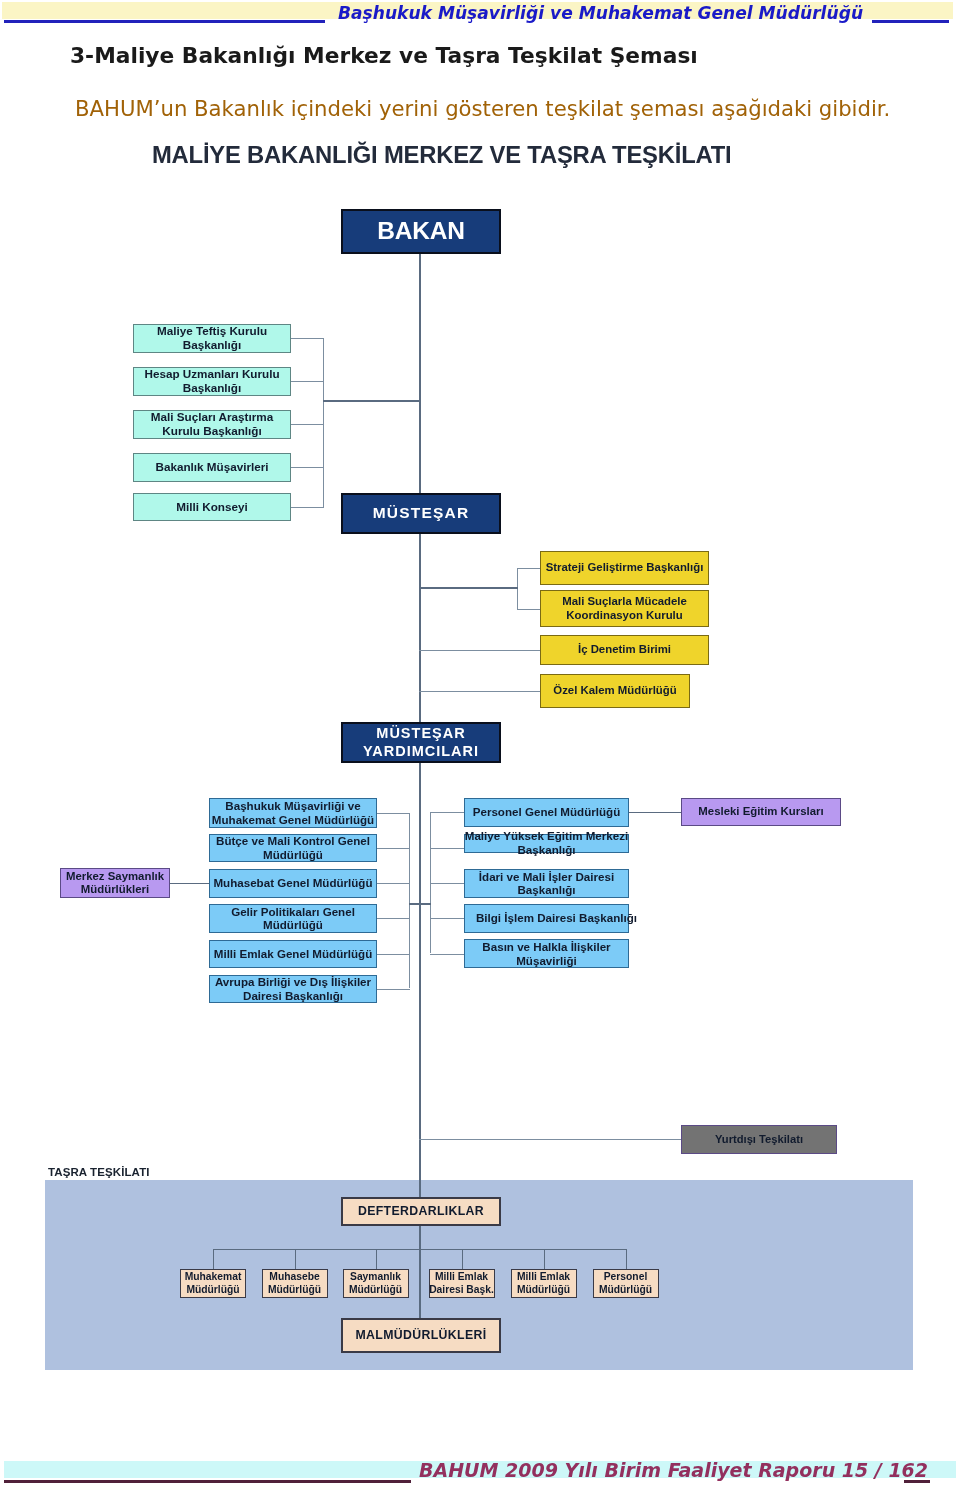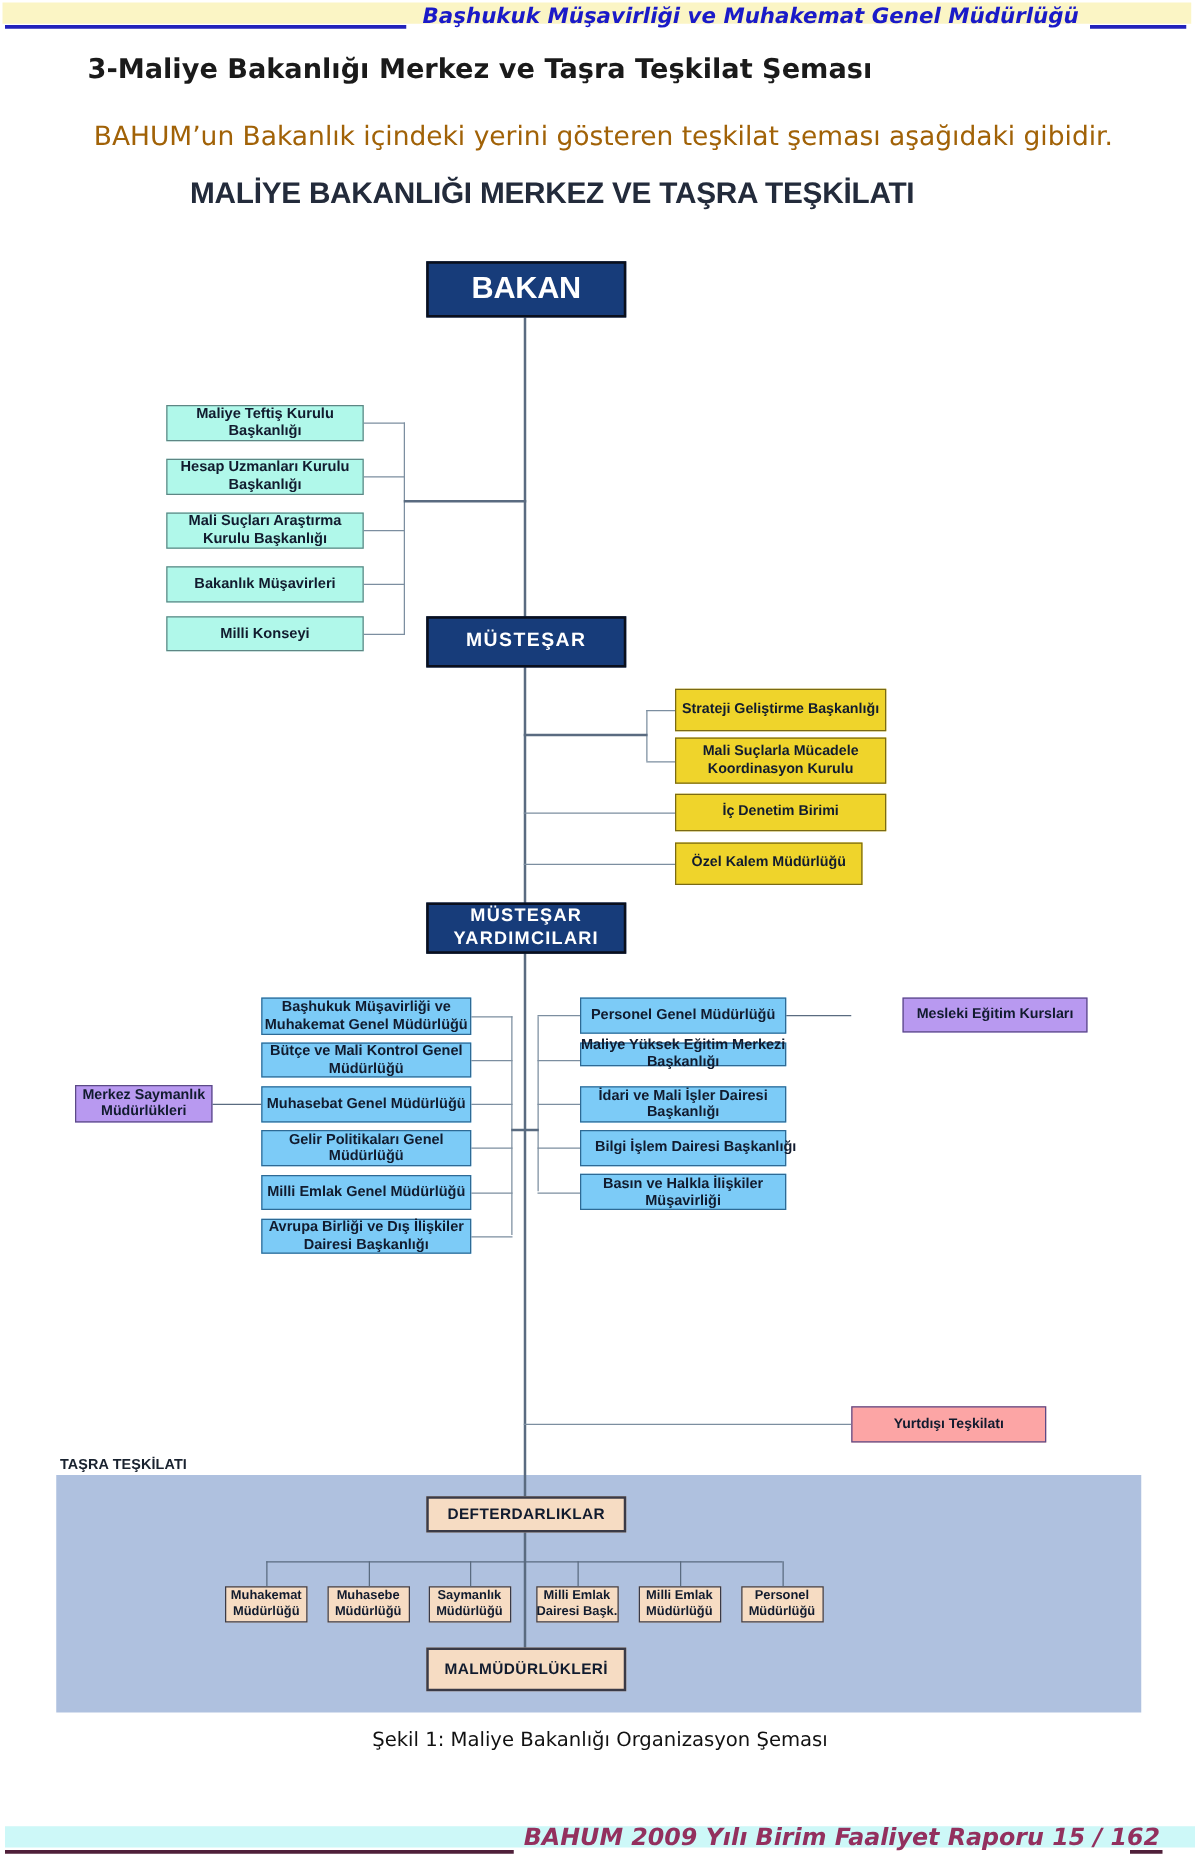--- a/index.html
+++ b/index.html
@@ -22,21 +22,21 @@
   .chart .ln{position:absolute;background:#7C8EA0;}
   .chart .box{position:absolute;box-sizing:border-box;display:flex;align-items:center;justify-content:center;text-align:center;
               font-weight:bold;line-height:1.18;color:#111b2e;white-space:nowrap;}
   .chart-title{position:absolute;left:152px;top:11px;width:576px;text-align:center;white-space:nowrap;font-size:23.8px;font-weight:bold;
                color:#232b3b;font-family:"Liberation Sans",sans-serif;letter-spacing:-0.2px;}
   .chart .navy{background:#173C7A;border:2px solid #0a0f1c;color:#ffffff;font-family:"Liberation Sans",sans-serif;}
   .chart .aqua{background:#B0F8EA;border:1.3px solid #5E8684;font-size:11.7px;}
   .chart .yellow{background:#EFD42B;border:1.5px solid #7A6A14;font-size:11.4px;}
   .chart .lblue{background:#7CCBF7;border:1.5px solid #2E6A95;font-size:11.6px;}
   .chart .purple{background:#B899F0;border:1.5px solid #5B4A86;font-size:11.4px;}
-  .chart .pink{background:#fca5a5;border:1.5px solid #5B4A86;font-size:11.2px;}
+  .chart .pink{background:#737373;border:1.5px solid #5B4A86;font-size:11.2px;}
   .chart .peach{background:#F6DCC3;border:1.5px solid #3A3A46;font-size:9.4px;}
   .tasra-band{position:absolute;left:45px;top:1050px;width:868px;height:190px;background:#AFC1DF;}
   .tasra-label{position:absolute;left:48px;top:1036px;font-size:11.5px;font-weight:bold;color:#19222f;
                font-family:"Liberation Sans",sans-serif;letter-spacing:0.1px;}
 </style>
 </head>
 <body>
 
 <div class="page">
   <div class="hdr-band"></div>
@@ -98,21 +98,21 @@
         <div class="box lblue" style="left: 464px; top: 739px; width: 165px; height: 28.5px;">İdari ve Mali İşler Dairesi<br>Başkanlığı</div>
         <div class="ln" style="left: 430px; top: 753.25px; width: 34px; height: 1px;"></div>
         <div class="box lblue" style="left: 464px; top: 774px; width: 165px; height: 28.5px; padding-left: 20px;">Bilgi İşlem Dairesi Başkanlığı</div>
         <div class="ln" style="left: 430px; top: 788.25px; width: 34px; height: 1px;"></div>
         <div class="box lblue" style="left: 464px; top: 809px; width: 165px; height: 29px;">Basın ve Halkla İlişkiler<br>Müşavirliği</div>
         <div class="ln" style="left: 430px; top: 823.5px; width: 34px; height: 1px;"></div>
         <div class="ln" style="left: 430px; top: 683px; width: 1px; height: 140px;"></div>
         <div class="ln" style="left: 409px; top: 773px; width: 22px; height: 2px; background: rgb(90, 107, 128);"></div>
         <div class="box purple" style="left: 60px; top: 738px; width: 110px; height: 30px;">Merkez Saymanlık<br>Müdürlükleri</div>
         <div class="ln" style="left: 170px; top: 753px; width: 39px; height: 1px; background: rgb(90, 107, 128);"></div>
-        <div class="box purple" style="left: 681px; top: 668px; width: 148px; height: 28px; margin-left: 41px;">Mesleki Eğitim Kursları</div>
+        <div class="box purple" style="left: 681px; top: 668px; width: 160px; height: 28px;">Mesleki Eğitim Kursları</div>
         <div class="ln" style="left: 629px; top: 682px; width: 52px; height: 1px; background: rgb(90, 107, 128);"></div>
         <div class="box pink" style="left: 681px; top: 995px; width: 156px; height: 29px;">Yurtdışı Teşkilatı</div>
         <div class="ln" style="left: 419px; top: 1008.5px; width: 262px; height: 1px;"></div>
         <div class="box peach" style="left: 341px; top: 1067px; width: 160px; height: 29px; font-size: 12.3px; letter-spacing: 0.35px; border-width: 2px;">DEFTERDARLIKLAR</div>
         <div class="box peach" style="left: 180px; top: 1139px; width: 66px; height: 29px; font-size: 10.3px;">Muhakemat<br>Müdürlüğü</div>
         <div class="ln" style="left: 213px; top: 1119px; width: 1px; height: 20px; background: rgb(90, 107, 128);"></div>
         <div class="box peach" style="left: 261.5px; top: 1139px; width: 66px; height: 29px; font-size: 10.3px;">Muhasebe<br>Müdürlüğü</div>
         <div class="ln" style="left: 294.5px; top: 1119px; width: 1px; height: 20px; background: rgb(90, 107, 128);"></div>
         <div class="box peach" style="left: 342.5px; top: 1139px; width: 66px; height: 29px; font-size: 10.3px;">Saymanlık<br>Müdürlüğü</div>
         <div class="ln" style="left: 375.5px; top: 1119px; width: 1px; height: 20px; background: rgb(90, 107, 128);"></div>
@@ -120,19 +120,18 @@
         <div class="ln" style="left: 461.5px; top: 1119px; width: 1px; height: 20px; background: rgb(90, 107, 128);"></div>
         <div class="box peach" style="left: 510.5px; top: 1139px; width: 66px; height: 29px; font-size: 10.3px;">Milli Emlak<br>Müdürlüğü</div>
         <div class="ln" style="left: 543.5px; top: 1119px; width: 1px; height: 20px; background: rgb(90, 107, 128);"></div>
         <div class="box peach" style="left: 592.5px; top: 1139px; width: 66px; height: 29px; font-size: 10.3px;">Personel<br>Müdürlüğü</div>
         <div class="ln" style="left: 625.5px; top: 1119px; width: 1px; height: 20px; background: rgb(90, 107, 128);"></div>
         <div class="ln" style="left: 213px; top: 1119px; width: 412.5px; height: 1px; background: rgb(90, 107, 128);"></div>
         <div class="box peach" style="left: 341px; top: 1188px; width: 160px; height: 35px; font-size: 12.3px; letter-spacing: 0.35px; border-width: 2px;">MALMÜDÜRLÜKLERİ</div>
       </div>
   </div>
 
-  <div class="caption">Şekil 1: Maliye Bakanlığı Organizasyon Şeması</div>
 
   <div class="ftr-band"></div>
   <div class="ftr-rule-l"></div>
   <div class="ftr-rule-r"></div>
   <div class="ftr-text">BAHUM  2009 Yılı Birim Faaliyet Raporu 15 / 162</div>
 </div>
 
 </body></html>

